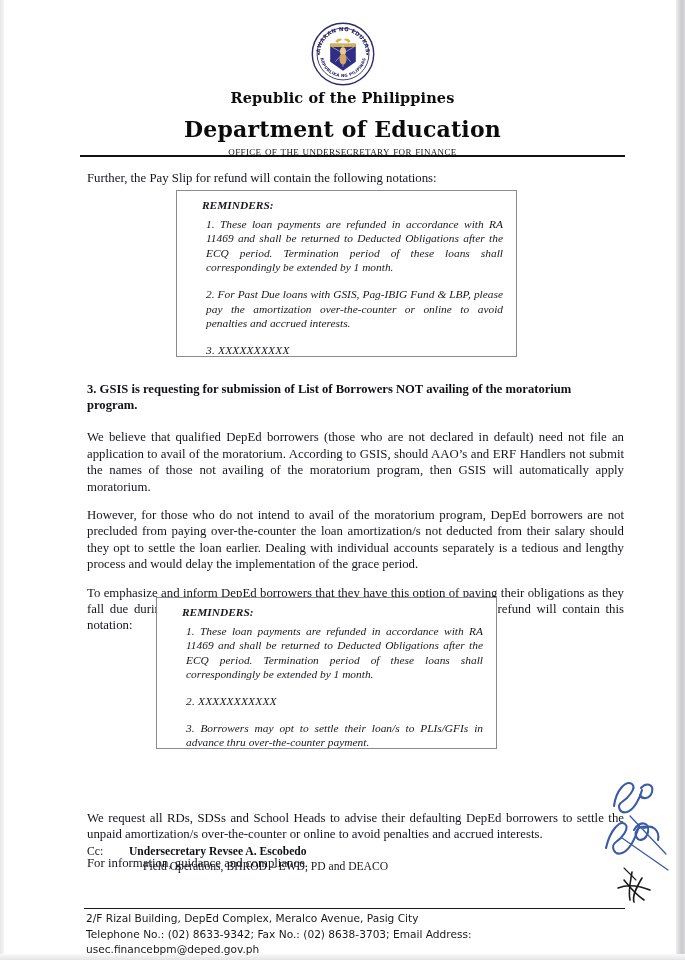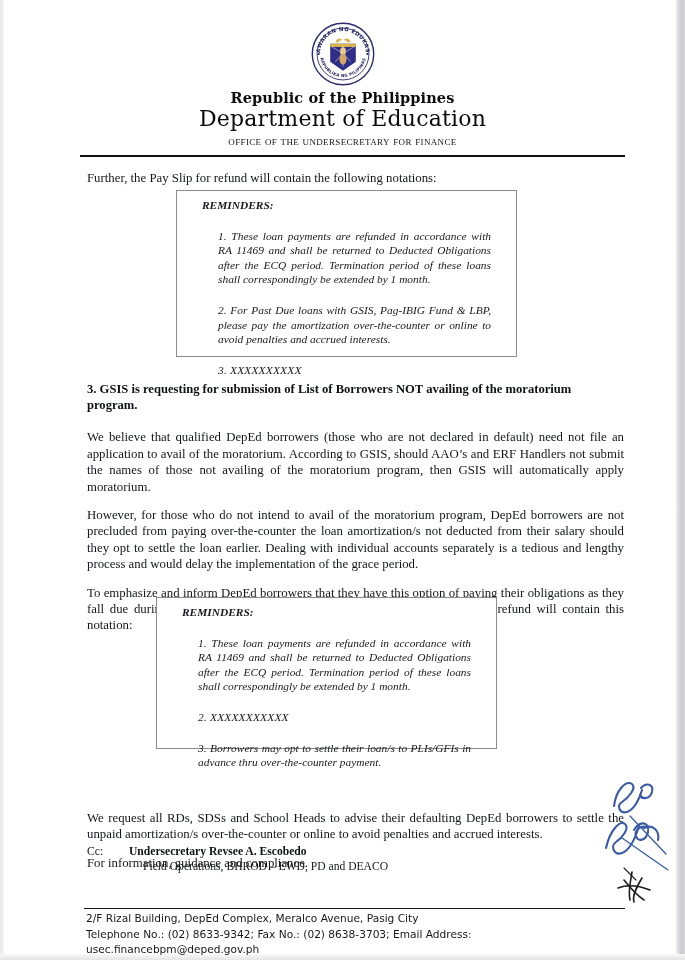--- a/index.html
+++ b/index.html
@@ -56,26 +56,26 @@
   .org-line1 {
     font-family: "DejaVu Serif", "Liberation Serif", serif;
     font-weight: bold;
     font-size: 14.5px;
     letter-spacing: 0.1px;
     line-height: 16px;
     color: #0d0d0d;
   }
   .org-line2 {
     font-family: "DejaVu Serif", "Liberation Serif", serif;
-    font-weight: normal;
+    font-weight: bold;
     font-size: 22px;
     line-height: 24px;
     letter-spacing: 0.2px;
     color: #0b0b0b;
-    margin-top: 1px;
+    margin-top: 11px;
   }
   .org-line3 {
     font-family: "Liberation Serif", serif;
     font-size: 12.4px;
     font-variant: small-caps;
     text-transform: lowercase;
     letter-spacing: 0.35px;
     color: #141414;
     margin-top: 3px;
   }
@@ -129,21 +129,21 @@
     left: 156px; top: 597px;
     width: 341px; height: 152px;
   }
   .rb-title {
     font-weight: bold;
     font-style: italic;
     margin-bottom: 1px;
   }
   .rb-item {
     text-align: justify;
-    margin: 16px;
+    margin: 4px;
   }
   .rb-item.spaced { margin-top: 12px; }
   .rb-item.u { }
   .rb-plain { font-style: italic; letter-spacing: 0.2px; }
 
   
   .cc-block {
     position: absolute;
     left: 87px; top: 845px;
     width: 420px;

